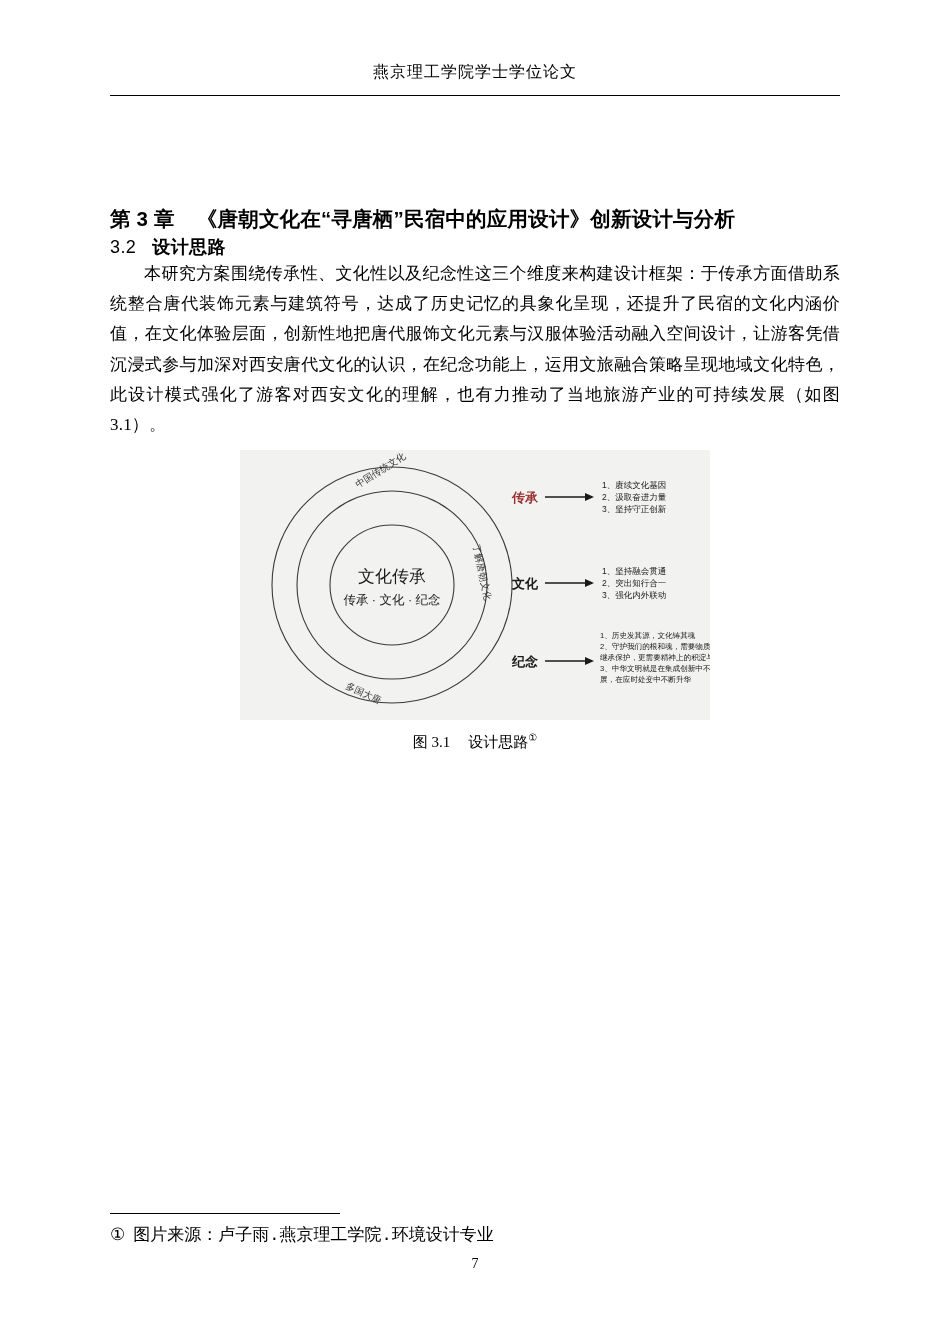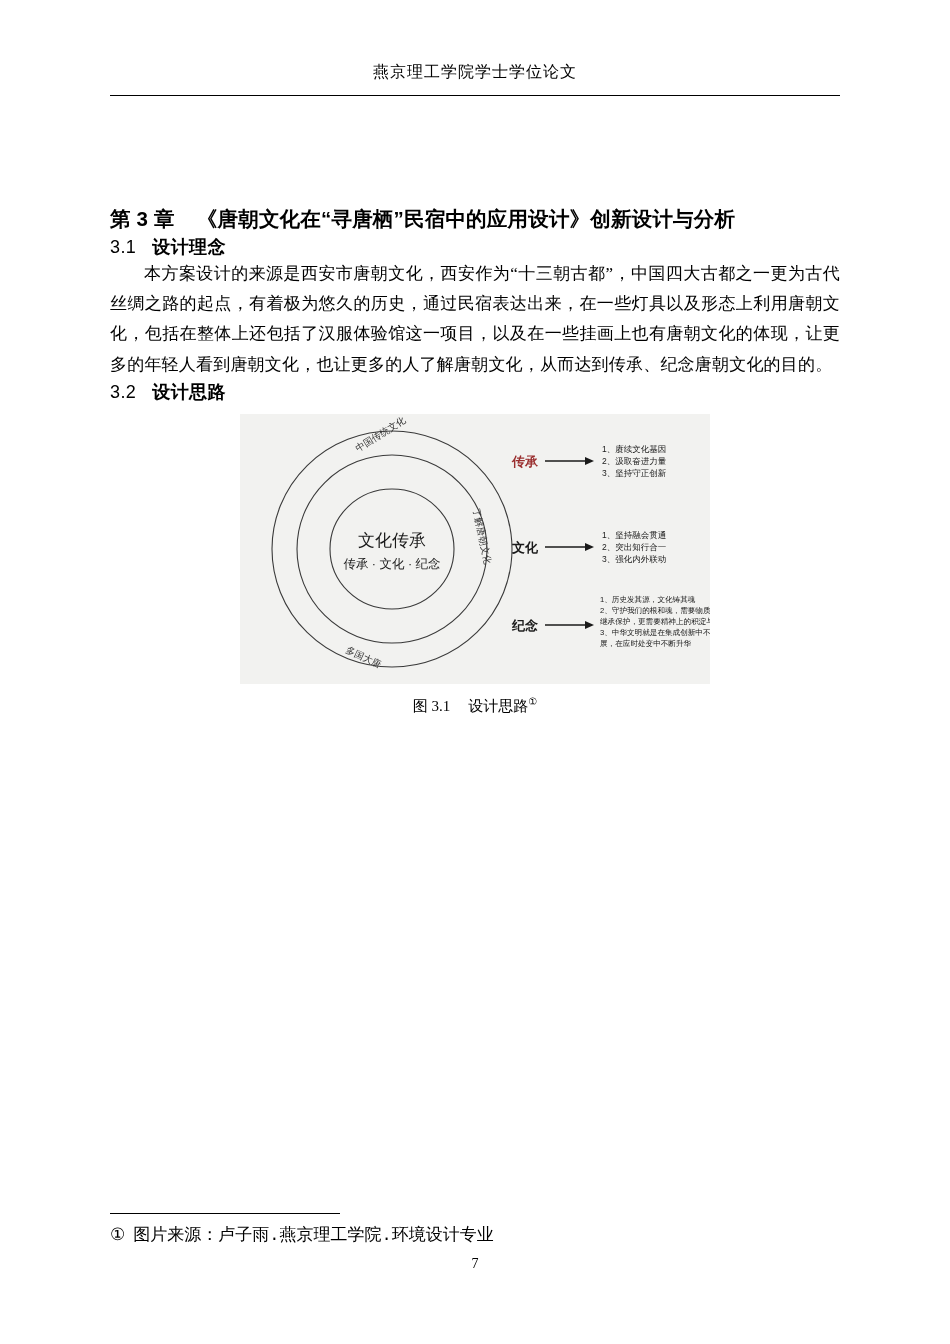--- a/index.html
+++ b/index.html
@@ -143,30 +143,27 @@
   <div class="header">燕京理工学院学士学位论文</div>
   <div class="header-rule"></div>
 
   <div class="content">
 
     <h1 class="chapter-title">
       <span class="num">第 3 章</span><span>《唐朝文化在“寻唐栖”民宿中的应用设计》创新设计与分析</span>
     </h1>
 
 
-    <h2 class="section-title sp-h2-1">
-      <span class="sec-num">3.1</span><span>设计理念</span>
-    </h2>
-
-    <p class="body-text sp-p-1">本方案设计的来源是西安市唐朝文化，西安作为“十三朝古都”，中国四大古都之一更为古代丝绸之路的起点，有着极为悠久的历史，通过民宿表达出来，在一些灯具以及形态上利用唐朝文化，包括在整体上还包括了汉服体验馆这一项目，以及在一些挂画上也有唐朝文化的体现，让更多的年轻人看到唐朝文化，也让更多的人了解唐朝文化，从而达到传承、纪念唐朝文化的目的。</p>
+
 
     <h2 class="section-title sp-h2-2">
       <span class="sec-num">3.2</span><span>设计思路</span>
     </h2>
 
+    <p class="body-text sp-p-2">本研究方案围绕传承性、文化性以及纪念性这三个维度来构建设计框架：于传承方面借助系统整合唐代装饰元素与建筑符号，达成了历史记忆的具象化呈现，还提升了民宿的文化内涵价值，在文化体验层面，创新性地把唐代服饰文化元素与汉服体验活动融入空间设计，让游客凭借沉浸式参与加深对西安唐代文化的认识，在纪念功能上，运用文旅融合策略呈现地域文化特色，此设计模式强化了游客对西安文化的理解，也有力推动了当地旅游产业的可持续发展（如图 3.1）。</p>
 
     <div class="figure-wrap">
       <div class="figure-box">
         <svg width="470" height="270" viewBox="0 0 470 270" xmlns="http://www.w3.org/2000/svg">
           <rect x="0" y="0" width="470" height="270" fill="#f2f2f0"></rect>
 
           <ellipse cx="152" cy="135" rx="120" ry="118" fill="none" stroke="#3a3a3a" stroke-width="1.1"></ellipse>
           <ellipse cx="152" cy="135" rx="95" ry="94" fill="none" stroke="#3a3a3a" stroke-width="1.1"></ellipse>
           <ellipse cx="152" cy="135" rx="62" ry="60" fill="none" stroke="#3a3a3a" stroke-width="1.1"></ellipse>
 

